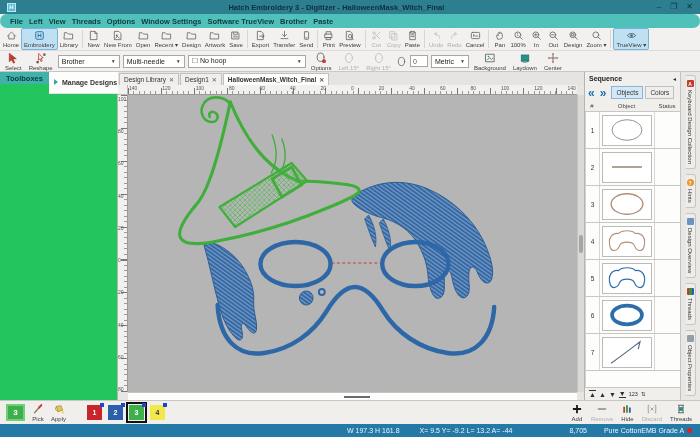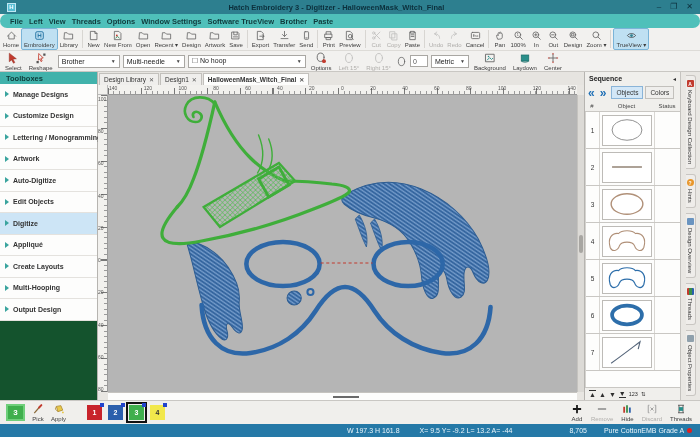--- a/index.html
+++ b/index.html
@@ -36,21 +36,21 @@
   .rot-input{width:18px;height:12px;background:#fff;border:1px solid #a9a7a3;font-size:7px;color:#555;padding:0 2px;font-family:"Liberation Sans",sans-serif;}
   .tbtn2{display:flex;flex-direction:column;align-items:center;justify-content:center;gap:1px;padding:0 2px;}
   .tbtn2 svg{width:12px;height:12px;}
   .tbtn2 .lbl{font-size:6px;color:#3c3c3c;line-height:1;white-space:nowrap;}
   .tbtn2.disabled .lbl{color:#b0aeab;} .tbtn2.disabled svg{opacity:.35;}
 
   
   .main{flex:1;display:flex;min-height:0;}
 
   
-  .toolbox{width:98px;flex:none;background:#14532d;border-right:1px solid #b6b4b0;display:flex;flex-direction:column;}
+  .toolbox{width:118px;flex:none;background:#22c55e;border-right:1px solid #b6b4b0;display:flex;}
   .toolbox-header{height:12px;background:#41b2ab;color:#0d3a38;font-size:7.5px;font-weight:bold;display:flex;align-items:center;padding:0 6px;flex:none;}
   .toolbox-item{height:21.5px;border-bottom:1px solid #e4e2de;display:flex;align-items:center;gap:4px;padding:0 5px;background:#fdfdfc;}
   .toolbox-item.selected{background:#cde5f6;}
   .toolbox-item .chev{width:0;height:0;border-top:3px solid transparent;border-bottom:3px solid transparent;border-left:4px solid #3aa49e;flex:none;}
   .toolbox-item .lbl{font-size:7px;font-weight:bold;color:#333;white-space:nowrap;}
 
   
   .center{flex:1;display:flex;flex-direction:column;min-width:0;background:#dcdad6;}
   .tabsrow{height:13px;background:#e6e4e0;display:flex;align-items:flex-end;gap:1px;padding:1px 1px 0 1px;flex:none;}
   .doc-tab{height:12px;background:#efeeec;border:1px solid #c2c0bc;border-bottom:none;display:flex;align-items:center;gap:3px;

